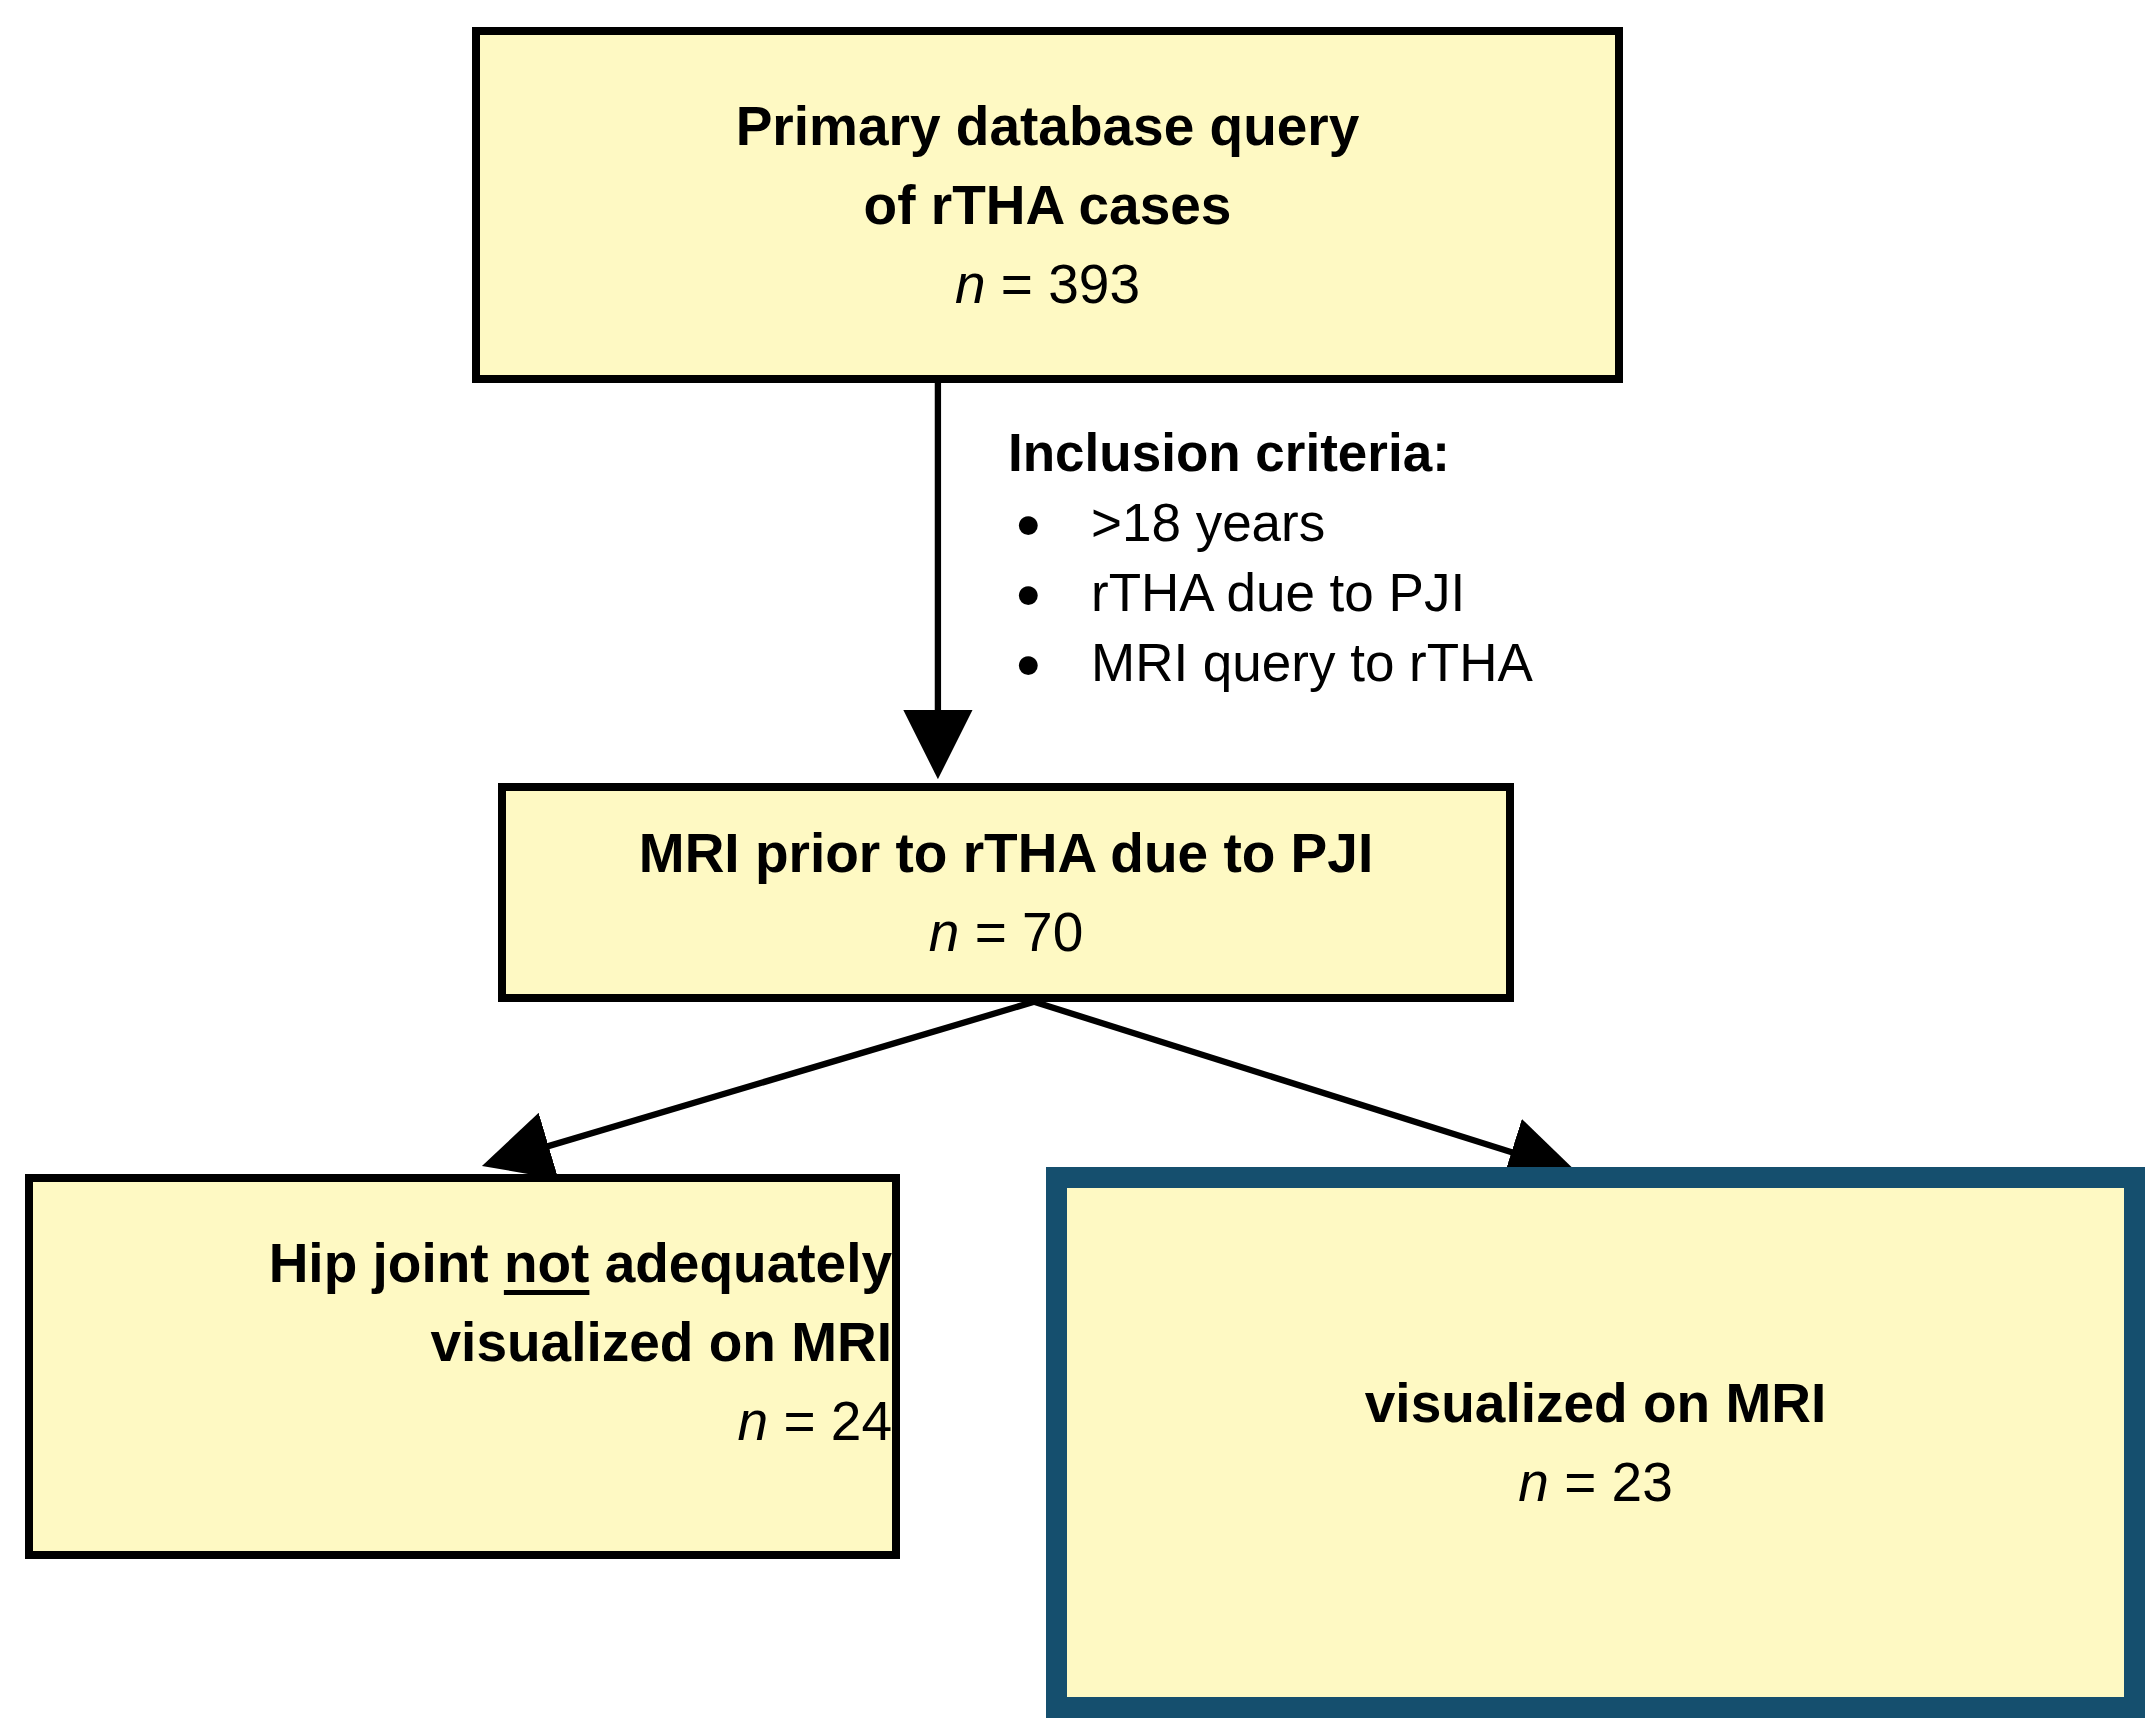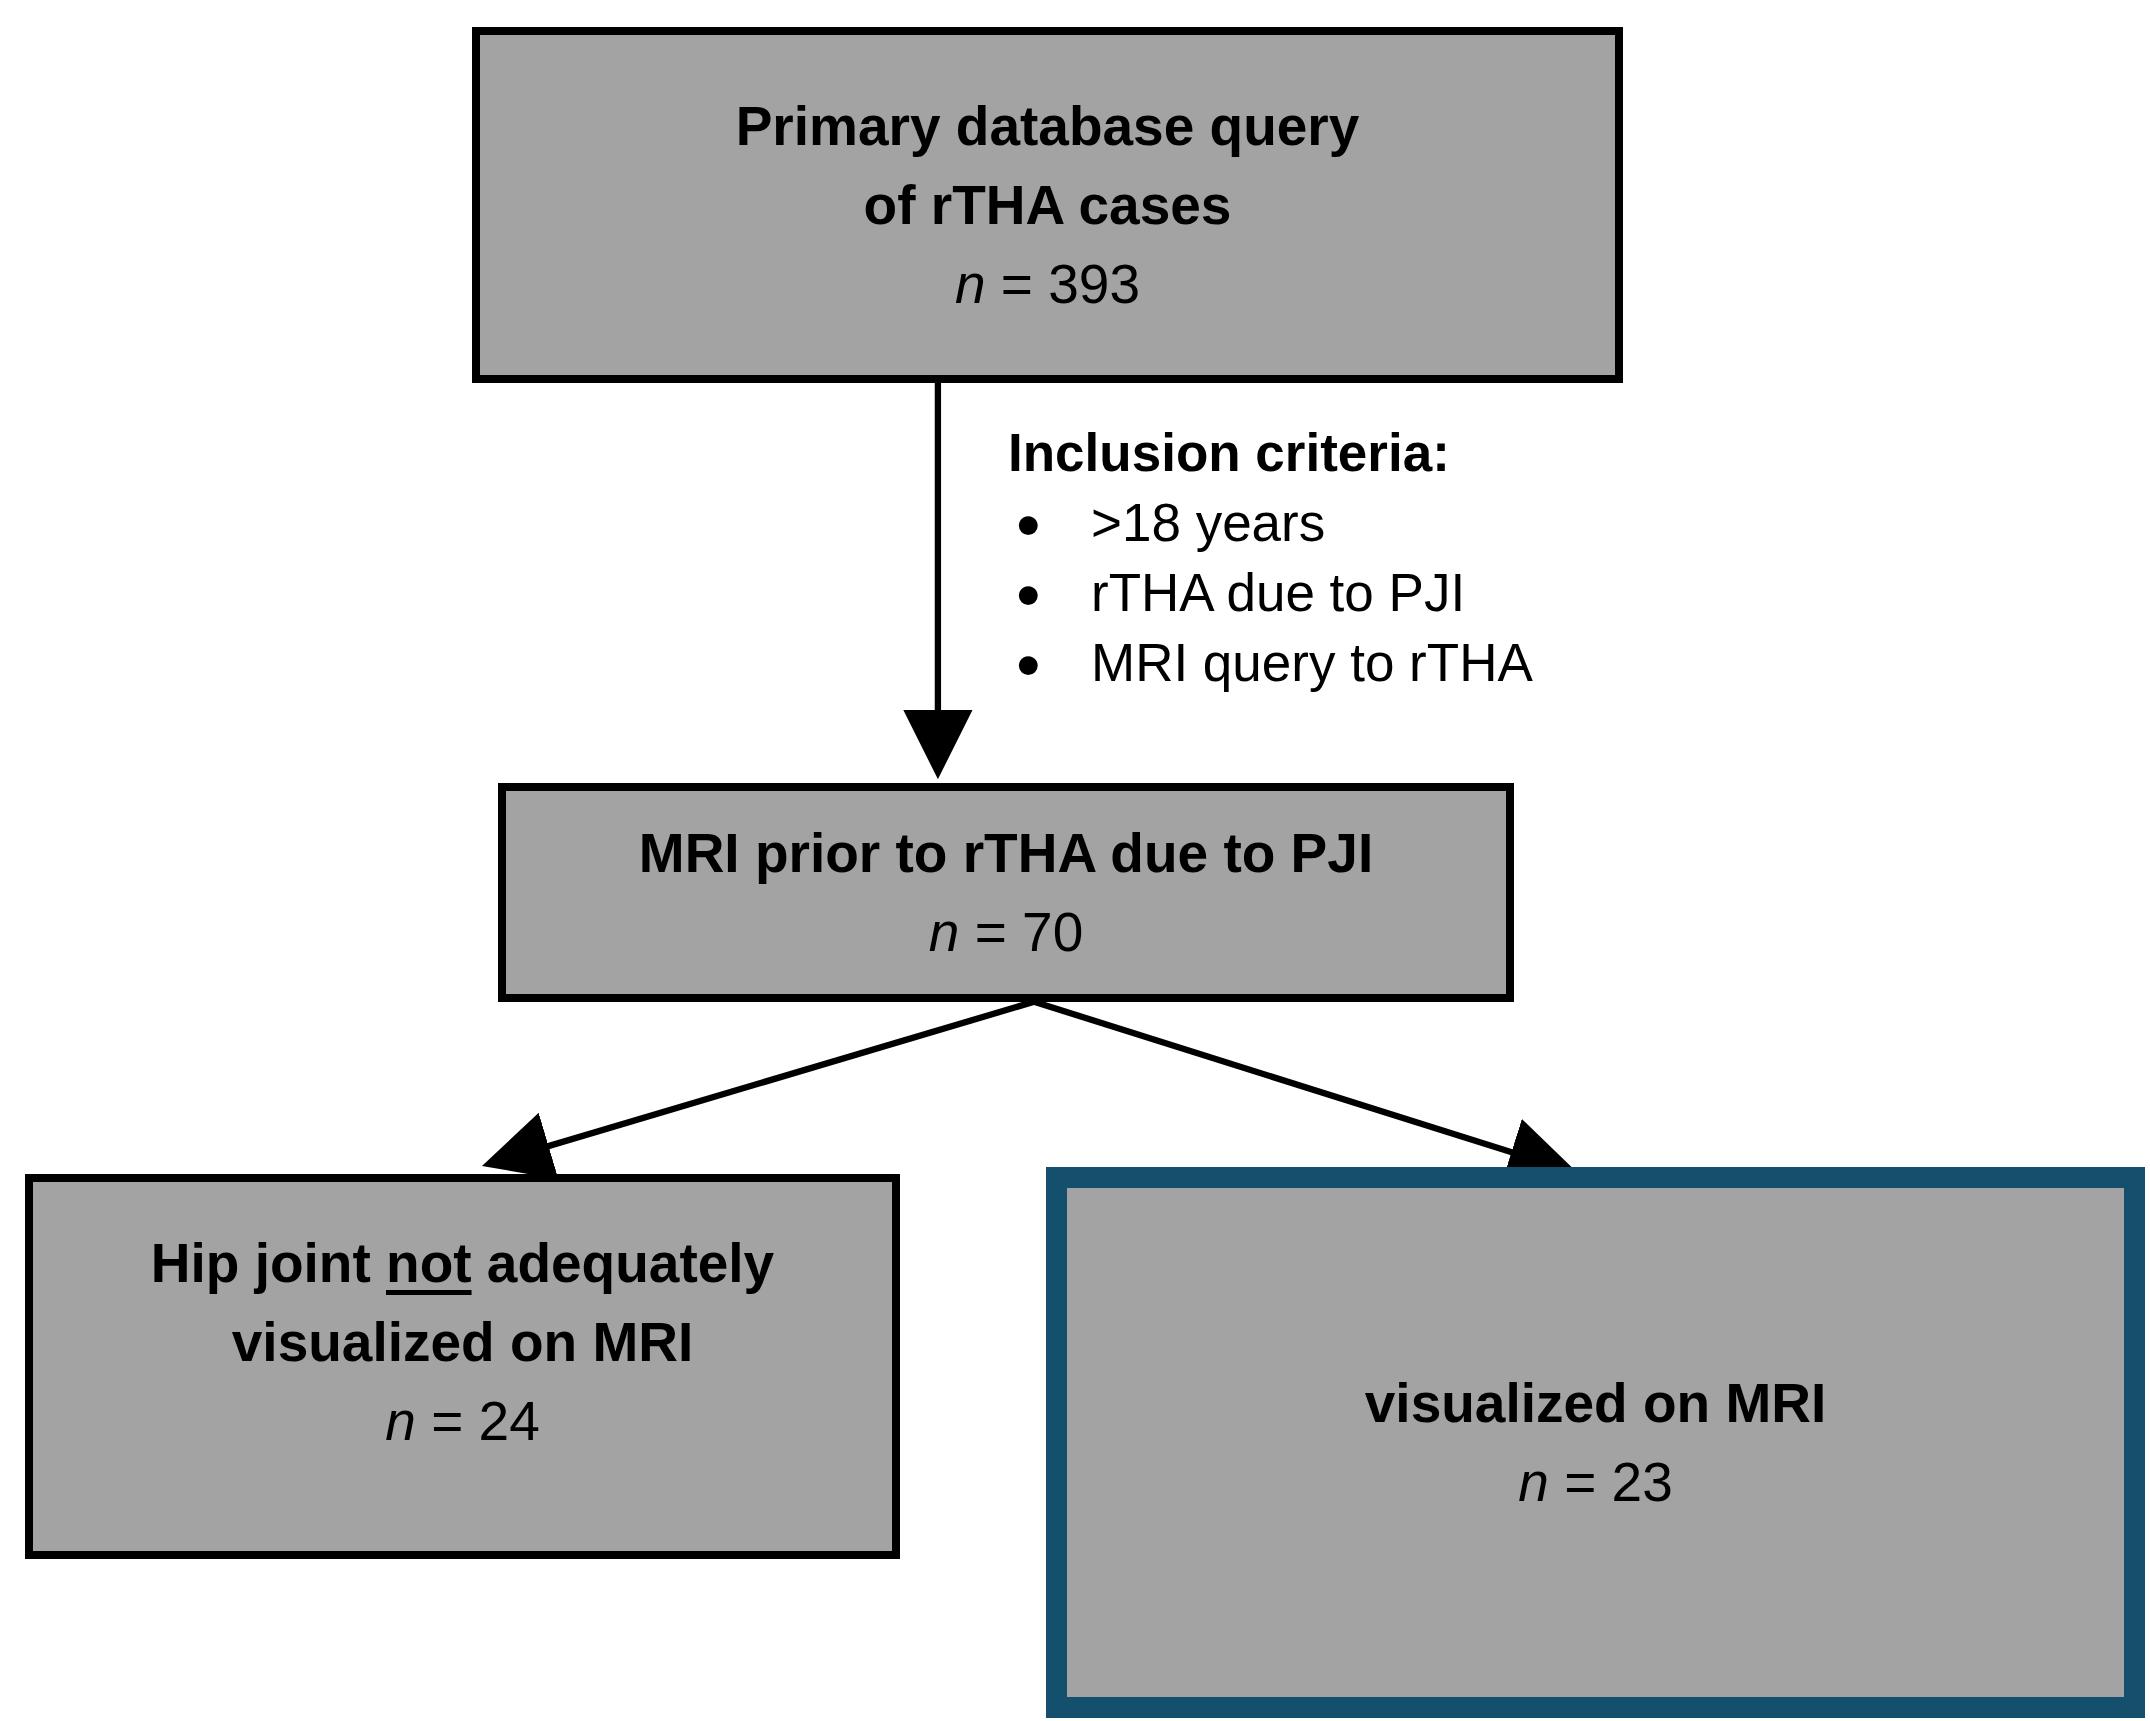--- a/index.html
+++ b/index.html
@@ -13,21 +13,21 @@
     overflow: hidden;
   }
   svg.arrows {
     position: absolute;
     left: 0; top: 0;
     width: 2151px; height: 1722px;
     pointer-events: none;
   }
   .box {
     position: absolute;
-    background: #a3a3a3;
+    background: #fef9c3;
     border: 8.4px solid #000000;
     display: flex;
     flex-direction: column;
     align-items: center;
     justify-content: center;
     text-align: center;
     box-sizing: border-box;
   }
   .box .bold-line {
     font-size: 55px;
@@ -42,21 +42,21 @@
     white-space: nowrap;
   }
   .n-italic { font-style: italic; }
   .ul-word {
     text-decoration: underline;
     text-decoration-thickness: 4.9px;
     text-underline-offset: 8.4px;
   }
   #box-top    { left: 472px;  top: 27px;   width: 1151px; height: 356px; }
   #box-middle { left: 498px;  top: 783px; width: 1016px; height: 219px; }
-  #box-left   { left: 25px;   top: 1174px; width: 875px; height: 385px; padding-bottom: 49px; }
+  #box-left   { left: 25px;   top: 1174px; width: 875px; height: 385px; padding-bottom: 49px; align-items: flex-end; }
   #box-right  {
     left: 1046px; top: 1167px; width: 1099px; height: 551px;
     border-width: 21px;
   }
   .inclusion {
     position: absolute;
     left: 1008px;
     top: 418px;
     width: 842px;
   }

